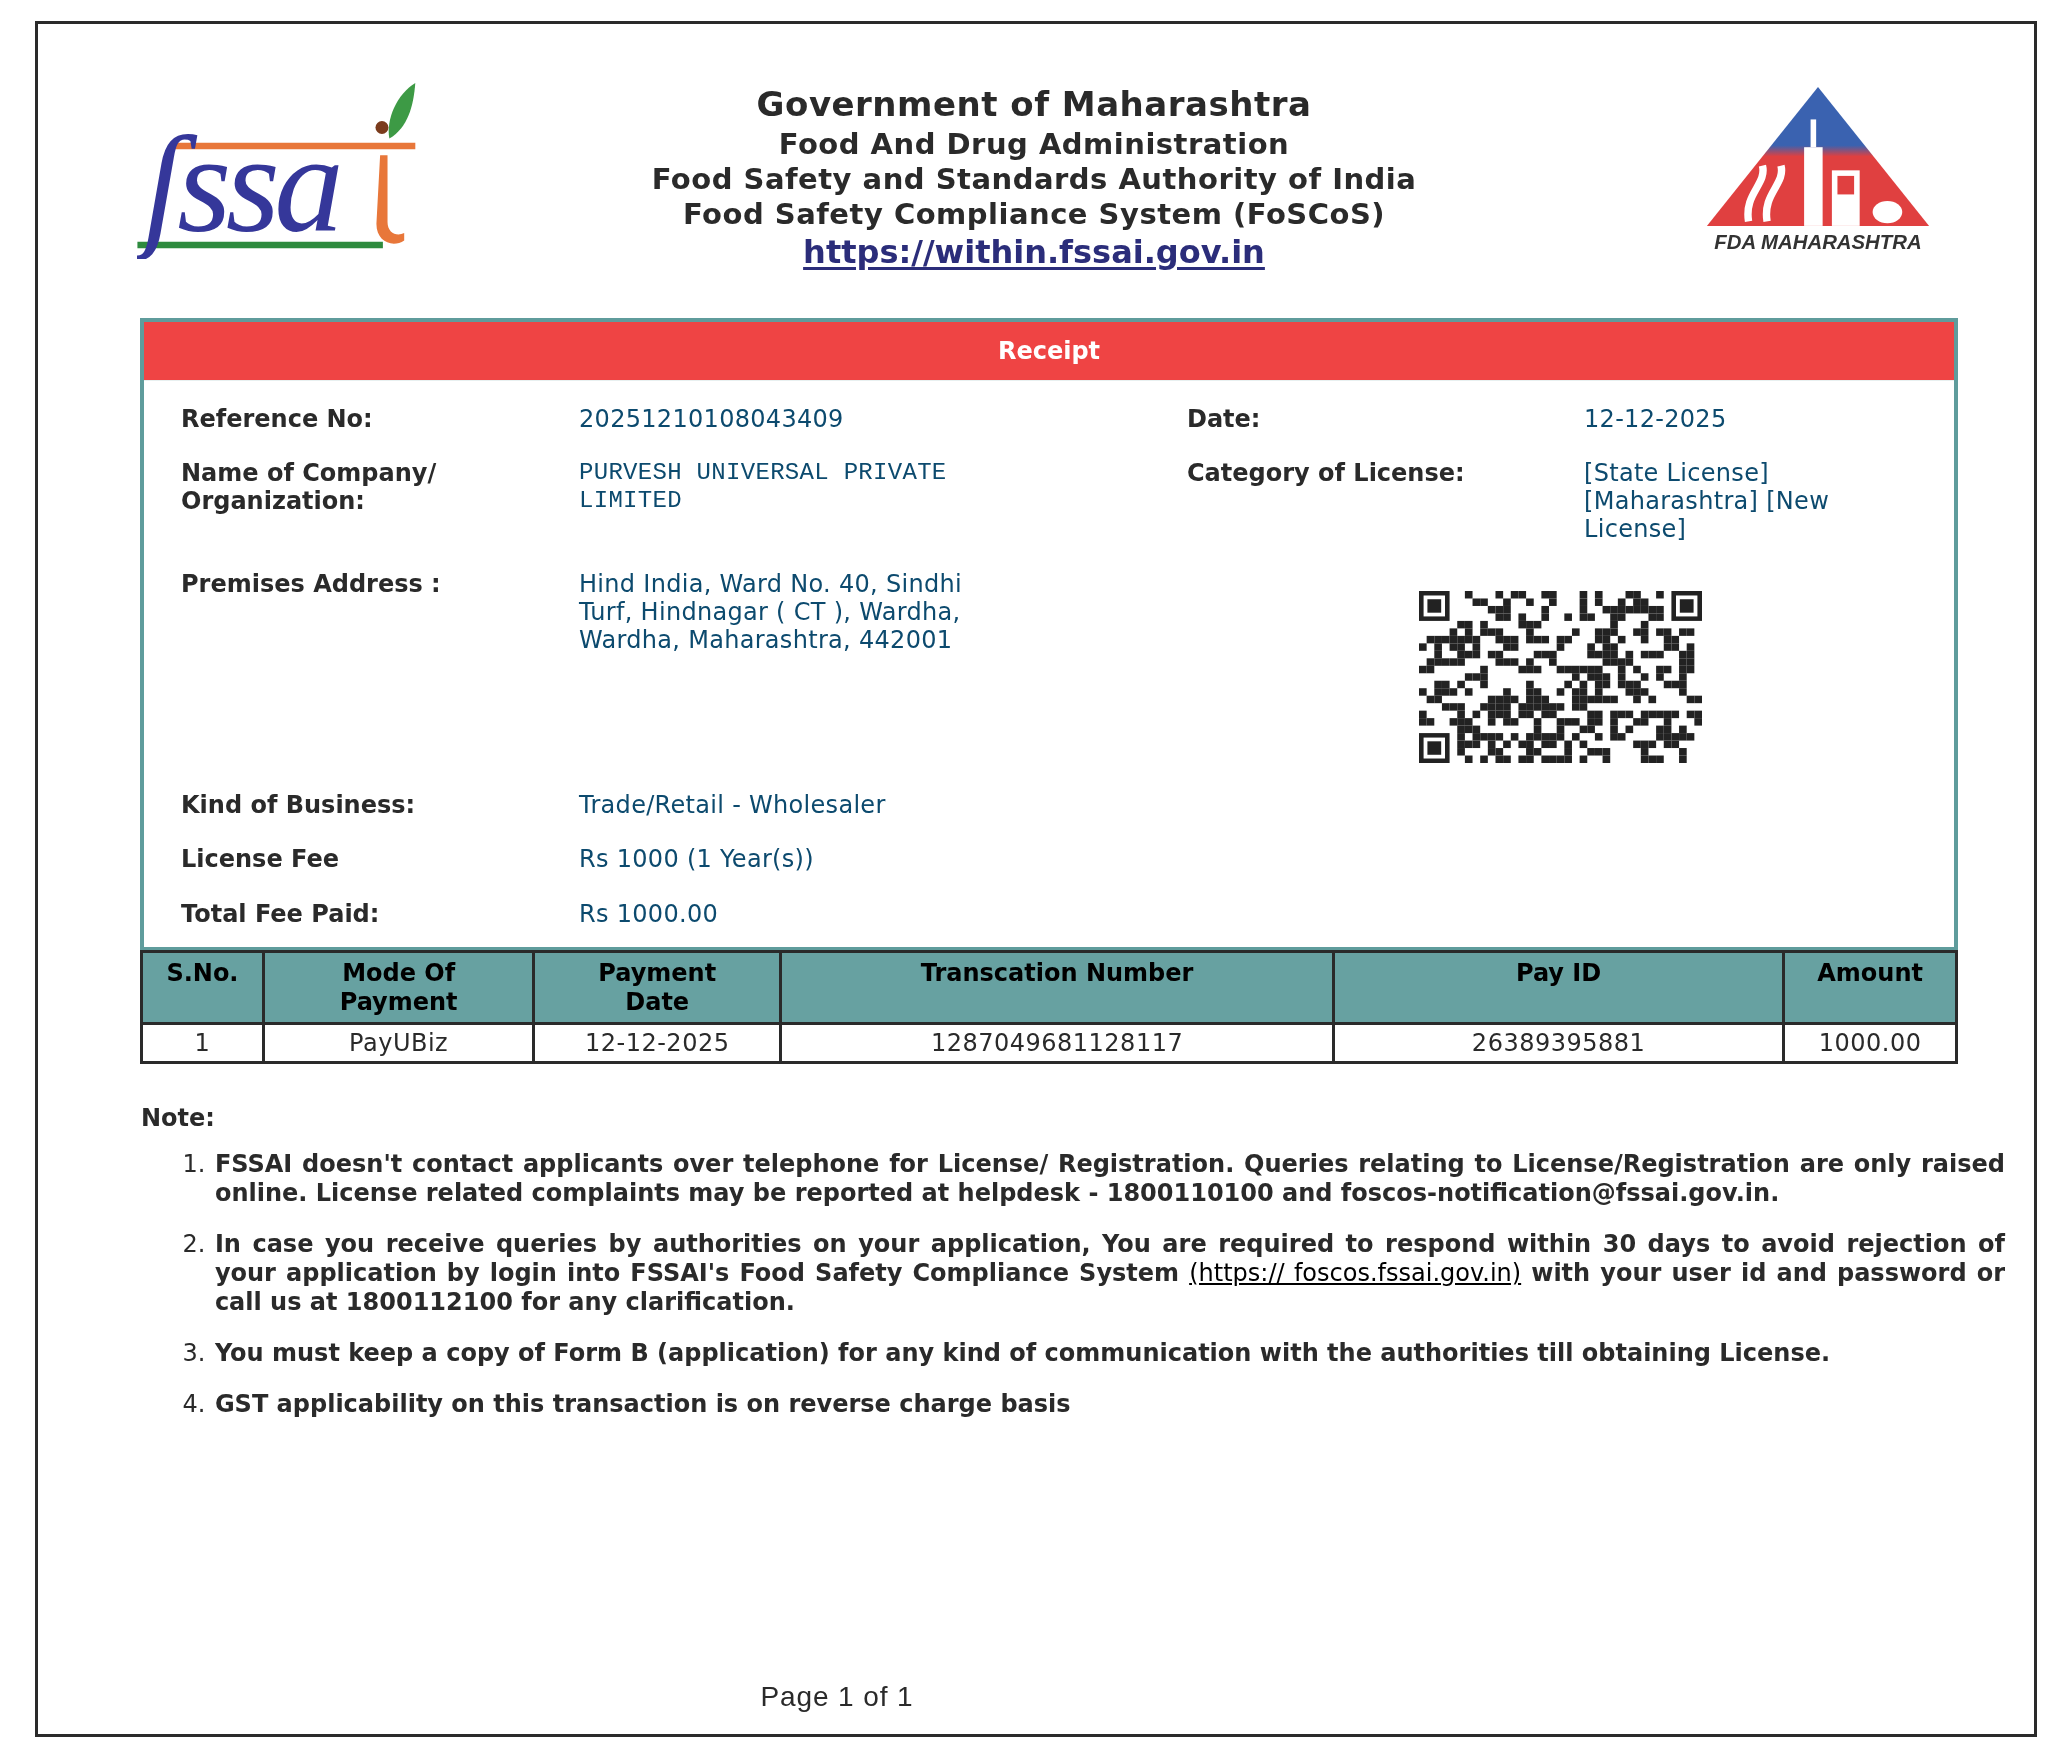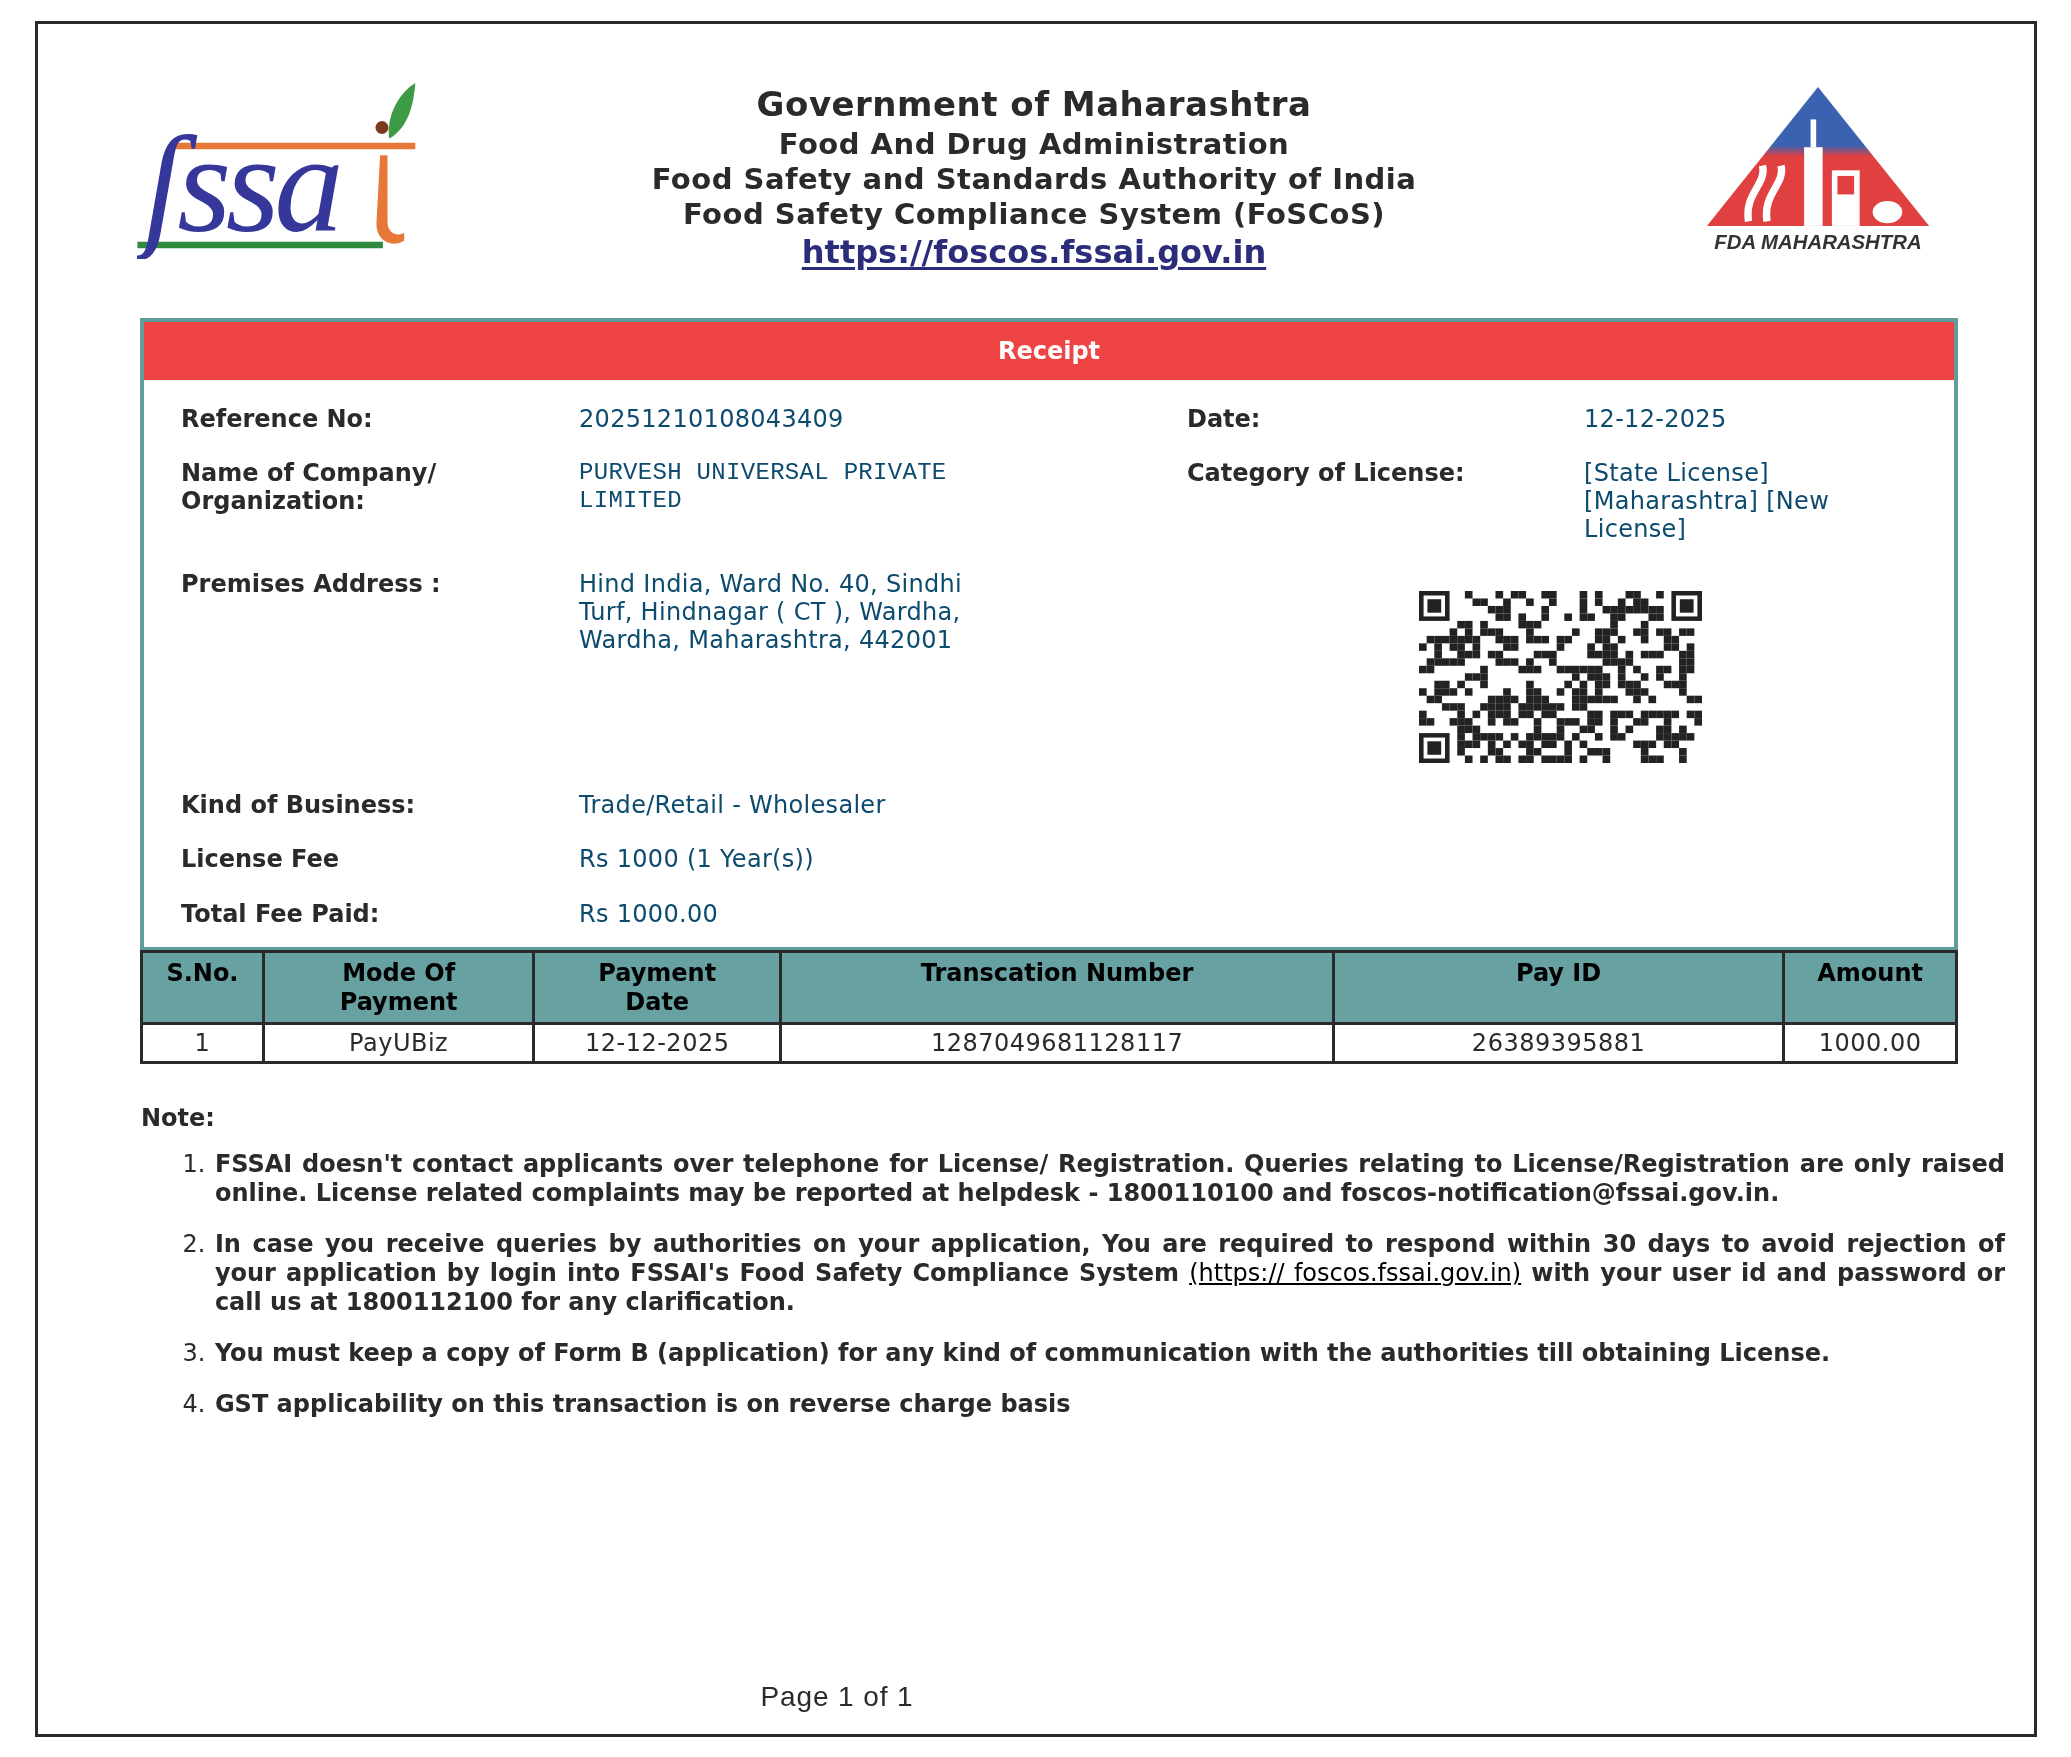--- a/index.html
+++ b/index.html
@@ -49,21 +49,21 @@
   <circle cx="264" cy="48" r="7" fill="#7a3b1c"></circle>
   <text x="6" y="160" font-family="Liberation Serif, serif" font-style="italic" font-size="150" fill="#35379a" letter-spacing="-6">ʃssa</text>
   <path d="M262 78 L270 78 L270 150 C 270 162, 280 166, 288 162 L288 170 C 276 178, 258 172, 258 152 Z" fill="#e8773a"></path>
 </svg>
 
 <div class="header-text">
   <div class="l1">Government of Maharashtra</div>
   <div class="l2">Food And Drug Administration</div>
   <div class="l2">Food Safety and Standards Authority of India</div>
   <div class="l2">Food Safety Compliance System (FoSCoS)</div>
-  <a class="url">https://foscos.fssai.gov.in</a>
+  <a class="url">https://within.fssai.gov.in</a>
 </div>
 
 <svg class="logo-fda" viewBox="0 0 270 186">
   <defs>
     <linearGradient id="fdaGrad" x1="0" y1="0" x2="0" y2="1">
       <stop offset="0" stop-color="#3a62b0"></stop>
       <stop offset="0.42" stop-color="#3a62b0"></stop>
       <stop offset="0.5" stop-color="#e04040"></stop>
       <stop offset="1" stop-color="#e04040"></stop>
     </linearGradient>

